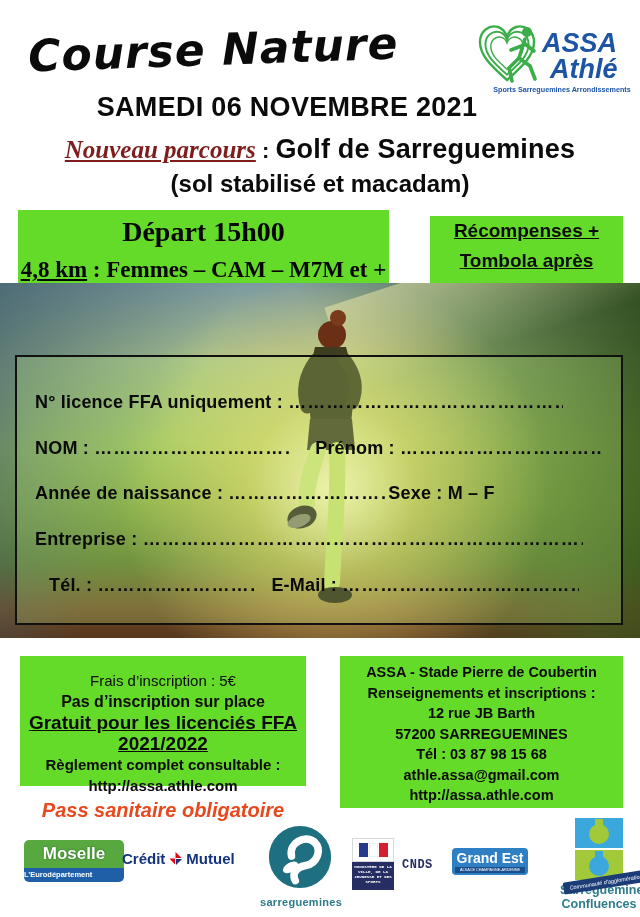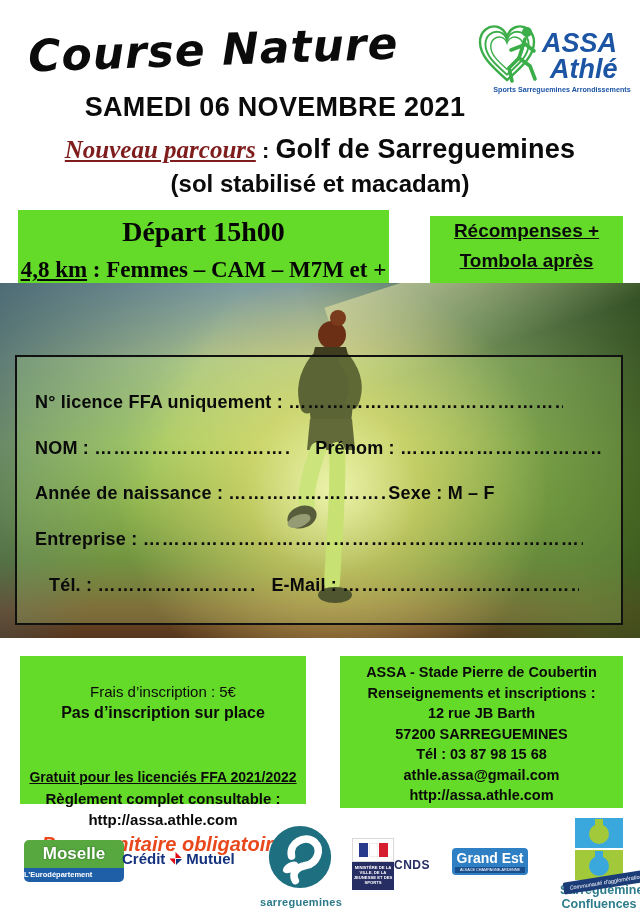--- a/index.html
+++ b/index.html
@@ -4,21 +4,21 @@
 <style>
   * { margin:0; padding:0; box-sizing:border-box; }
   body { background:#888; font-family:"Liberation Sans", sans-serif; }
   .poster { position:relative; width:640px; height:917px; background:#fff; overflow:hidden; margin:0 auto; }
 
   
   .title { position:absolute; left:28px; top:24px; font-family:"DejaVu Sans", sans-serif;
            font-style:italic; font-weight:bold; font-size:44px; color:#0b0b0b;
            transform:rotate(-2deg); letter-spacing:1px; }
   .assa-logo { position:absolute; left:474px; top:20px; width:162px; height:82px; }
-  .date-line { position:absolute; left:1px; top:92px; width:548px; text-align:center;
+  .date-line { position:absolute; left:13px; top:92px; width:548px; text-align:center;
                font-weight:800; font-size:27px; color:#0b0b0b; letter-spacing:0.3px; }
 
   
   .announce { position:absolute; left:0; top:134px; width:640px; text-align:center; }
   .announce .lbl { font-family:"Liberation Serif", serif; font-style:italic; font-weight:bold;
                    font-size:25px; color:#7f1d1d; text-decoration:underline; }
   .announce .sep { font-weight:bold; font-size:22px; color:#111; }
   .announce .loc { font-weight:800; font-size:27px; color:#0b0b0b; letter-spacing:0.2px; }
   .surface { position:absolute; left:0; top:170px; width:640px; text-align:center;
              font-weight:800; font-size:24px; color:#0b0b0b; }
@@ -63,47 +63,47 @@
   .d-w160 { width:160px; flex:0 0 auto; }
   .r1 { padding-right:40px; }
   .r3 .rlabel { }
   .r3 { padding-right:70px; }
   .r4 { padding-right:20px; }
   .r5 .rlabel { margin-left:14px; }
   .r5 { padding-right:24px; }
   .rlabel { flex:0 0 auto; }
 
   
-  .fees-box { position:absolute; left:20px; top:656px; width:286px; height:148px;
-              text-align:center; color:#0a0a0a; padding-top:25px; }
+  .fees-box { position:absolute; left:20px; top:656px; width:286px; height:130px;
+              text-align:center; color:#0a0a0a; padding-top:14px; }
   .fees-box div { line-height:21px; }
   .fees-l1 { font-size:15px; font-weight:500; }
   .fees-l2 { font-size:16px; font-weight:800; }
-  .fees-l3 { font-size:14px; font-weight:800; text-decoration:underline;margin-top:44px; }
+  .fees-l3 { font-size:19px; font-weight:800; text-decoration:underline; }
   .fees-l4, .fees-l5 { font-size:15px; font-weight:800; }
   .fees-l6 { font-size:20px; font-weight:800; font-style:italic; color:#e8481c; margin-top:4px; }
 
   .contact-box { position:absolute; left:340px; top:656px; width:283px; height:152px;
                  text-align:center; color:#0a0a0a; font-weight:800; font-size:14.5px;
                  padding-top:6px; }
   .contact-box div { line-height:20.5px; }
 
   
   .sponsor { position:absolute; }
   .moselle { left:24px; top:840px; width:100px; }
   .moselle .m-top { background:#57a83f; border-radius:5px 5px 0 0; color:#fff; font-weight:800;
                     font-size:17px; text-align:center; height:28px; line-height:28px;
                     text-shadow:0 0 2px rgba(0,60,0,0.6); }
   .moselle .m-bot { background:#1f5fa8; border-radius:0 0 5px 5px; color:#fff; font-weight:bold;
                     font-size:7.5px; text-align:left; height:14px; line-height:14px; }
   .cmut { left:122px; top:850px; display:flex; align-items:center; gap:3px;
           font-weight:800; font-size:15px; color:#14317e; }
   .swan { left:260px; top:824px; width:80px; text-align:center; }
   .swan .s-label { margin-top:2px; font-size:11px; font-weight:bold; color:#2b7a8a; letter-spacing:0.3px; }
-  .cnds { left:352px; top:838px; display:flex; align-items:flex-start; gap:0; }
+  .cnds { left:352px; top:838px; display:flex; align-items:flex-start; gap:8px;font-family:Liberation Mono, monospace; }
   .min-card { width:42px; }
   .min-flag { height:24px; background:#fff; border:1px solid #d8d8d8; display:flex; align-items:center; justify-content:center; gap:1px; }
   .min-flag i { display:block; width:9px; height:14px; }
   .min-dark { height:28px; background:#252d63; color:#fff; font-size:4.2px; line-height:5px;
               text-align:center; padding-top:3px; font-weight:bold; }
   .cnds-txt { font-weight:800; font-size:12px; color:#252d63; margin-top:20px; letter-spacing:0.5px; }
   .gest { left:452px; top:848px; width:76px; background:#2e7fc4; border-radius:4px; padding:2px 0 2px 0; }
   .gest .g-main { color:#fff; font-weight:800; font-size:14px; text-align:center; line-height:16px; }
   .gest .g-sub { background:#1a4f8e; margin:1px 3px 0 3px; color:#fff; font-size:3.8px;
                  text-align:center; line-height:6px; height:6px; overflow:hidden; }

